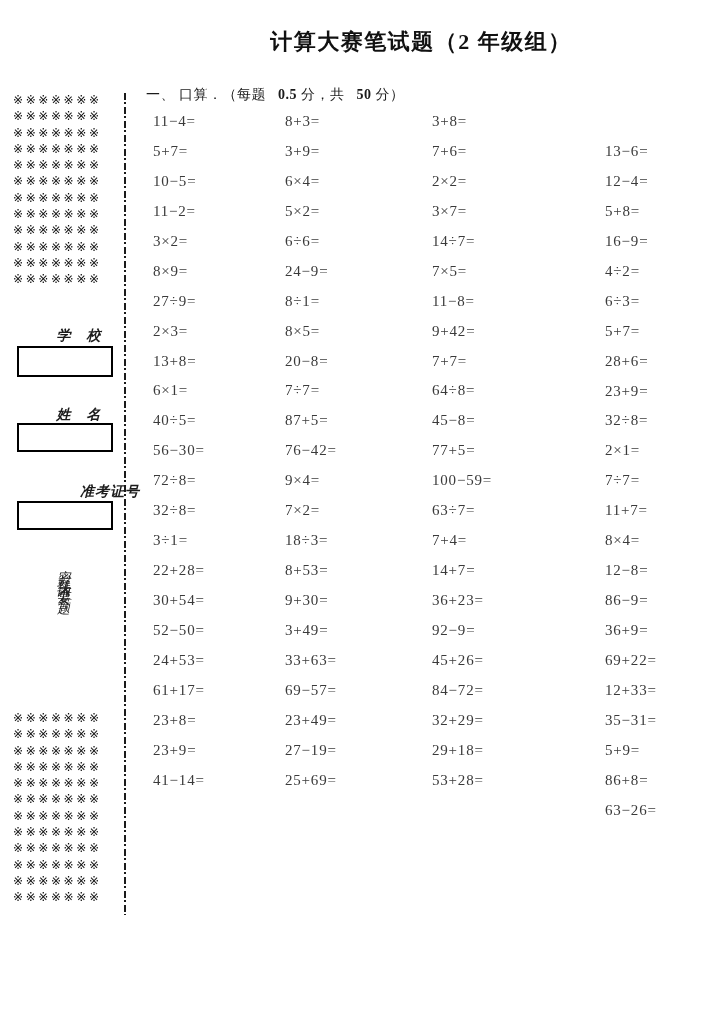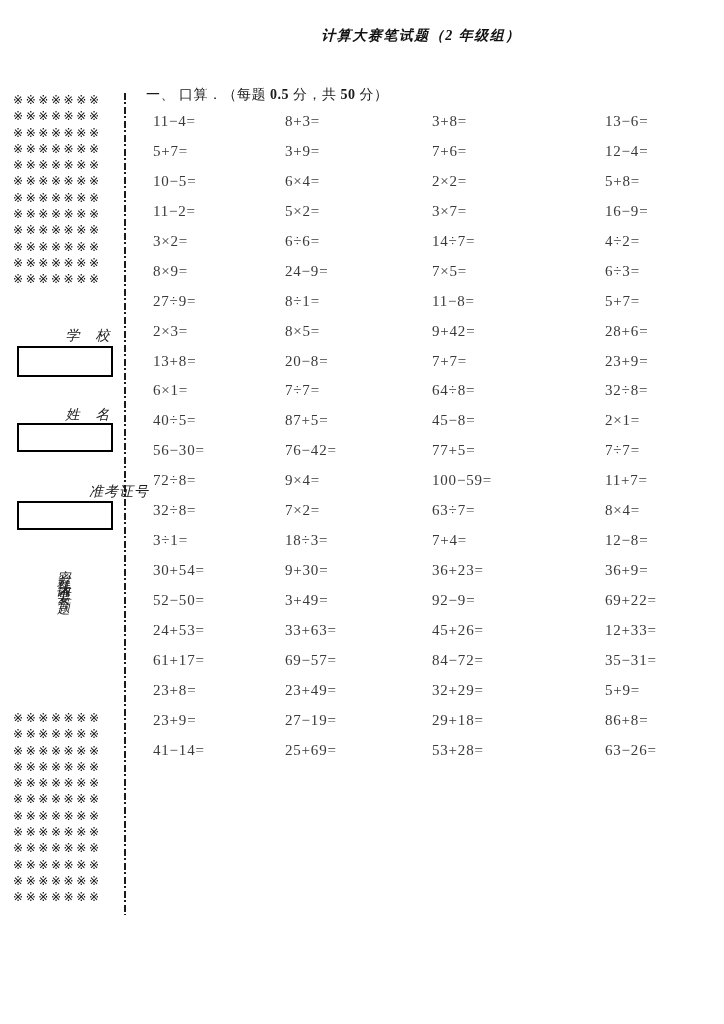--- a/index.html
+++ b/index.html
@@ -16,58 +16,58 @@
   }
   .stars{
     position:absolute;left:13px;width:110px;
     font-family:"DejaVu Sans",sans-serif;
     font-size:12px;line-height:16.3px;letter-spacing:2.6px;
     color:#111;white-space:nowrap;
   }
   .stars-top{top:92px;}
   .stars-bottom{top:710px;}
   .field-label{
-    position:absolute;left:17px;width:142px;text-align:center;
-    font-style:italic;font-size:14px;color:#1c1c1c;letter-spacing:1px;
+    position:absolute;left:8px;width:142px;text-align:center;
+    font-style:italic;font-size:14px;color:#1c1c1c;letter-spacing:1px;font-weight:bold;
   }
   .field-box{
     position:absolute;left:17px;width:92px;height:26px;
     border:2px solid #000;background:#fff;
   }
   .lbl-school{top:327px;}
   .box-school{top:346px;height:27px;}
   .lbl-name{top:406px;}
   .box-name{top:423px;height:25px;}
   .lbl-ticket{top:483px;padding-left:31px;}
   .box-ticket{top:501px;height:25px;}
   .seal-text{
     position:absolute;left:54px;top:560px;height:150px;
     writing-mode:vertical-rl;text-orientation:upright;
     font-style:italic;font-size:13px;letter-spacing:4.5px;color:#1c1c1c;
   }
   
   .page-title{
     position:absolute;left:145px;top:27px;width:552px;
-    text-align:center;font-size:14px;font-weight:bold;
-    letter-spacing:1.5px;color:#111;font-style:italic;
+    text-align:center;font-size:22px;font-weight:bold;
+    letter-spacing:1.5px;color:#111;
   }
   .section-header{
     position:absolute;left:146px;top:86px;
     font-size:14px;color:#1b1b1b;letter-spacing:0.5px;
   }
-  .section-header b{font-family:"Liberation Serif","DejaVu Serif",serif;}
+  .section-header b{font-family:"Liberation Serif","DejaVu Serif",serif;margin-left:8px;}
   .problems-grid{position:absolute;left:153px;top:113px;width:565px;}
   .prow{display:flex;height:29.95px;align-items:flex-start;}
   .pcell{
     font-size:15px;color:#3a3a3a;letter-spacing:0.8px;white-space:nowrap;
   }
   .c0{width:132px;}
   .c1{width:147px;}
   .c2{width:173px;}
-  .c3{flex:1;}
+  .c3{flex:1;margin-top:30px;}
 </style>
 </head>
 <body>
 
 <div class="stars stars-top">
     <div>※※※※※※※</div>
     <div>※※※※※※※</div>
     <div>※※※※※※※</div>
     <div>※※※※※※※</div>
     <div>※※※※※※※</div>
@@ -197,20 +197,26 @@
       <div class="pcell c2">63÷7=</div>
       <div class="pcell c3">8×4=</div>
     </div>
     <div class="prow">
       <div class="pcell c0">3÷1=</div>
       <div class="pcell c1">18÷3=</div>
       <div class="pcell c2">7+4=</div>
       <div class="pcell c3">12−8=</div>
     </div>
     <div class="prow">
+      <div class="pcell c0">22+28=</div>
+      <div class="pcell c1">8+53=</div>
+      <div class="pcell c2">14+7=</div>
+      <div class="pcell c3">86−9=</div>
+    </div>
+    <div class="prow">
       <div class="pcell c0">30+54=</div>
       <div class="pcell c1">9+30=</div>
       <div class="pcell c2">36+23=</div>
       <div class="pcell c3">36+9=</div>
     </div>
     <div class="prow">
       <div class="pcell c0">52−50=</div>
       <div class="pcell c1">3+49=</div>
       <div class="pcell c2">92−9=</div>
       <div class="pcell c3">69+22=</div>

